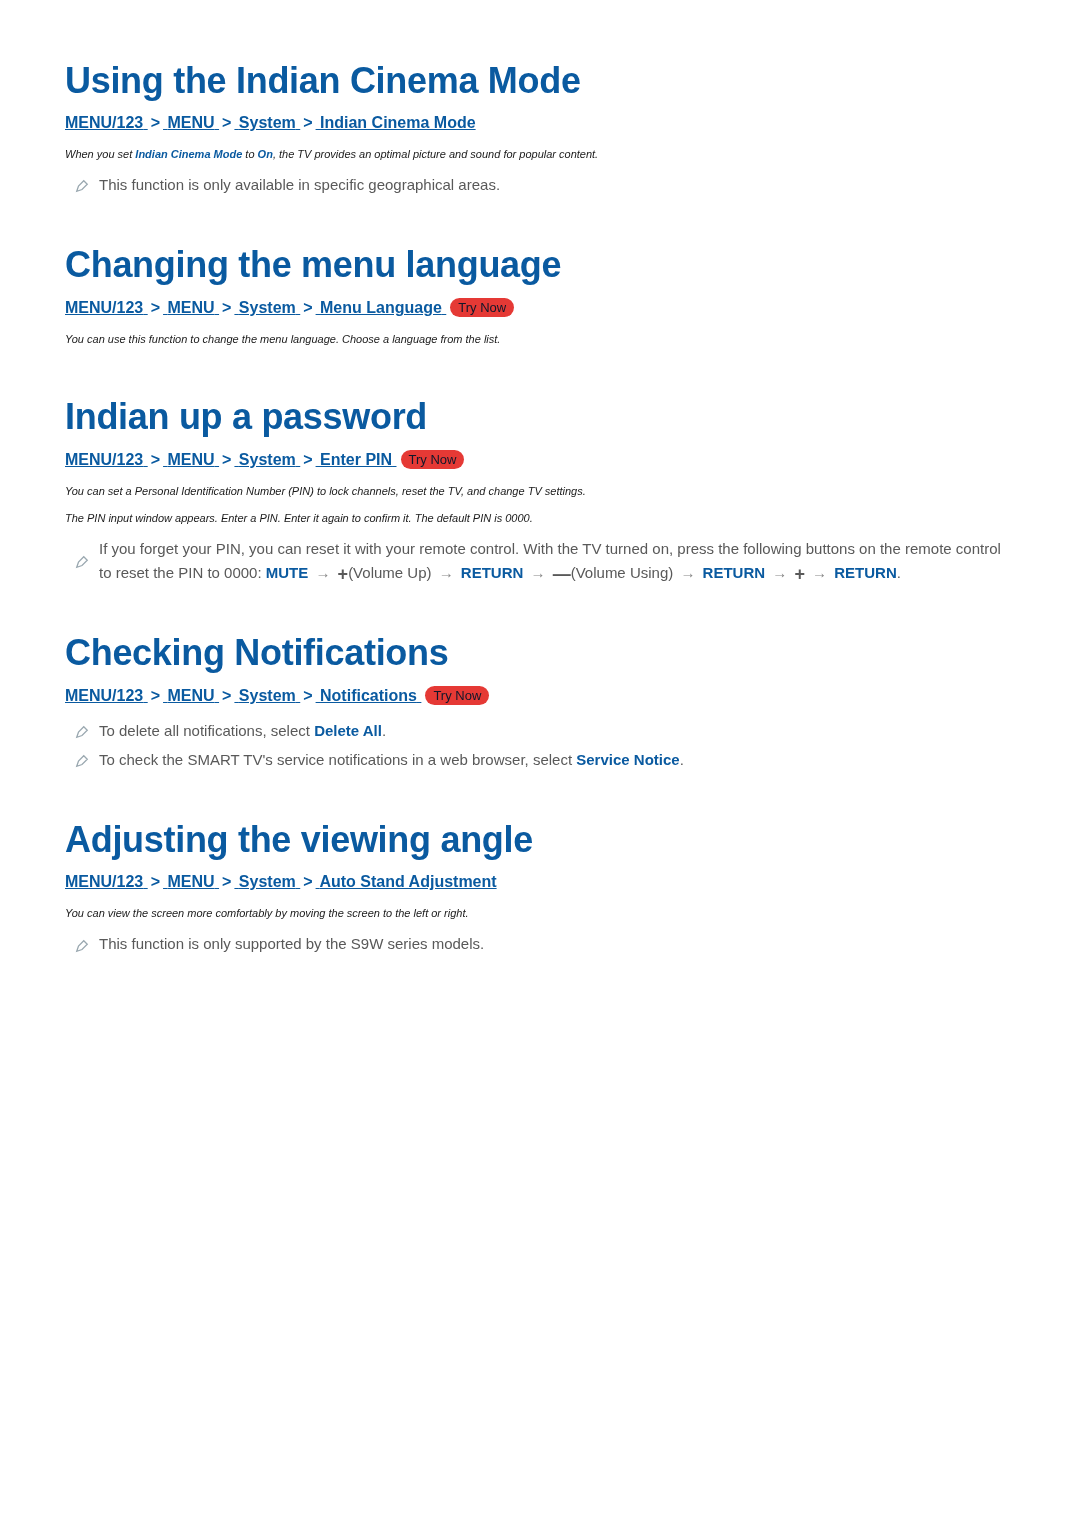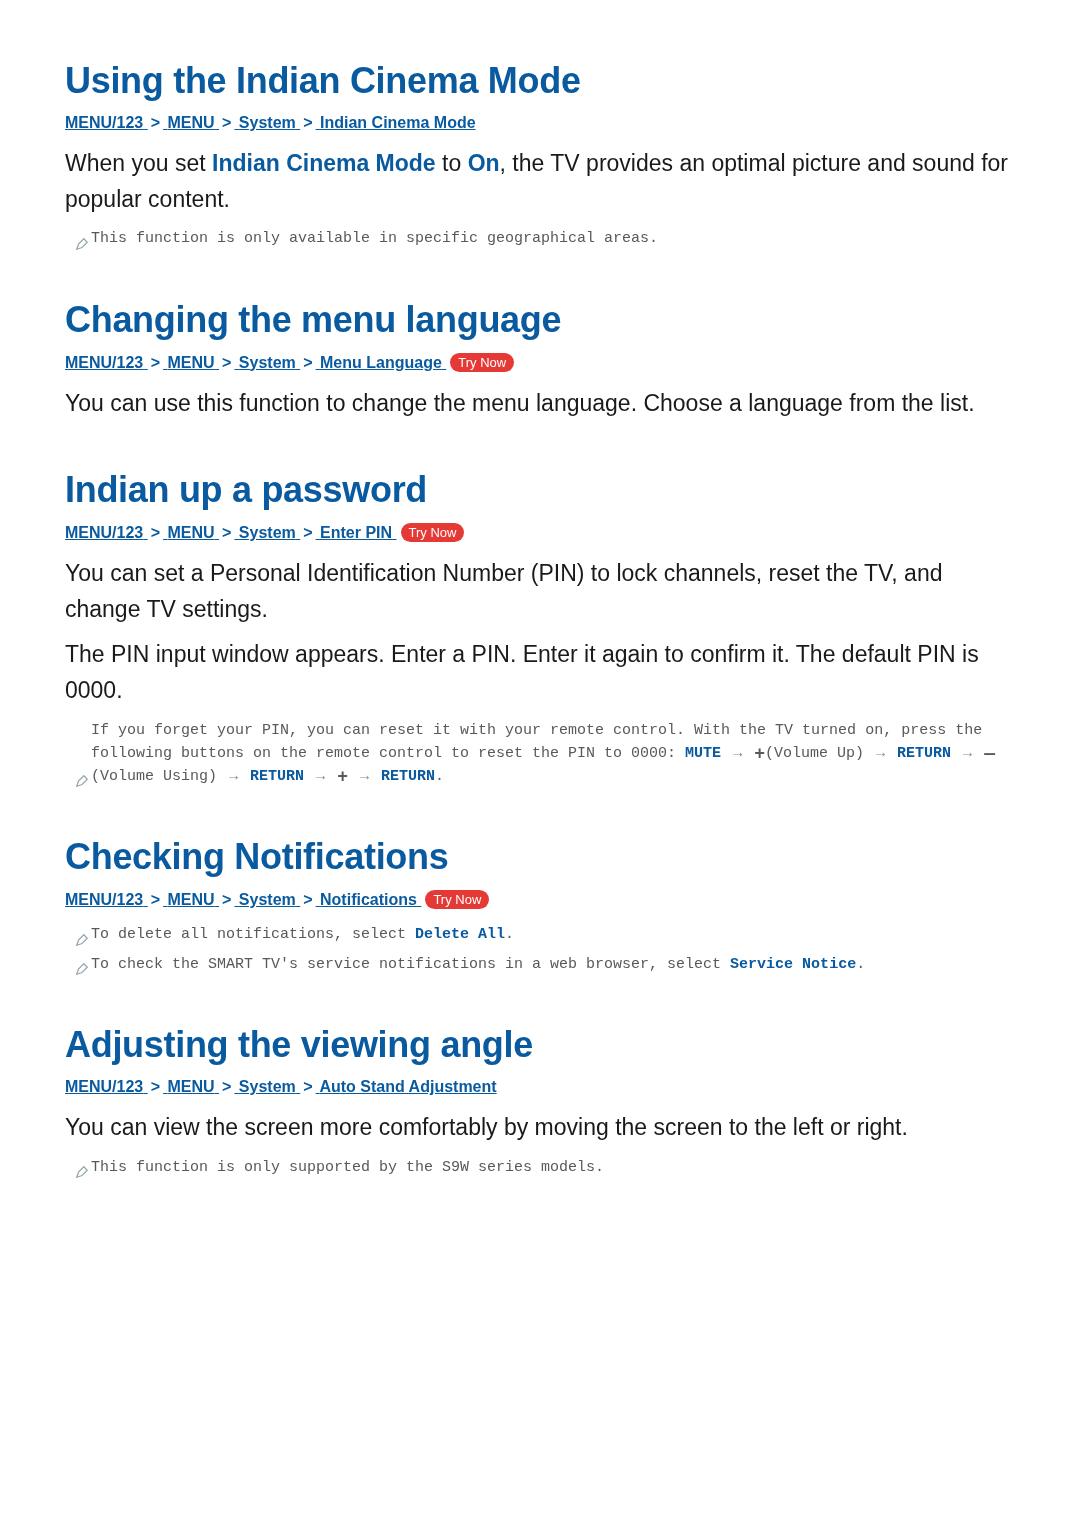--- a/index.html
+++ b/index.html
@@ -30,37 +30,37 @@
       font-weight: bold;
       margin-bottom: 14px;
       text-decoration: underline;
     }
     .breadcrumb .chev {
       display: inline-block;
       margin: 0 3px;
       font-weight: bold;
     }
     .body-text {
-      font-size: 23px;
+      font-size: 11px;
       line-height: 1.55;
       color: #1a1a1a;
       margin-bottom: 10px;
+      font-style: italic;
     }
     .body-text .blue-bold {
       color: #0a5aa0;
       font-weight: bold;
     }
     .note-row {
       display: flex;
-      align-items: flex-end;
-      gap: 2px;
+      align-items: center;
+      gap: 10px;
       margin-top: 6px;
       margin-bottom: 6px;
       padding-left: 10px;
-      font-family: Liberation Mono, monospace;
     }
     .note-icon {
       flex: 0 0 auto;
       width: 14px;
       height: 14px;
       margin-top: 3px;
     }
     .note-text {
       font-size: 15px;
       line-height: 1.55;
@@ -78,21 +78,21 @@
       display: inline-block;
       vertical-align: -2px;
       font-weight: bold;
       font-size: 18px;
       color: #595959;
       line-height: 1;
     }
     .try-now {
       display: inline-block;
       background: #e53935;
-      color: #ffffff;
+      color: #0f172a;
       font-size: 13px;
       font-weight: normal;
       padding: 2px 8px 2px 8px;
       border-radius: 10px;
       margin-left: 4px;
       vertical-align: 1px;
     }
   </style>
 </head>
 <body>

